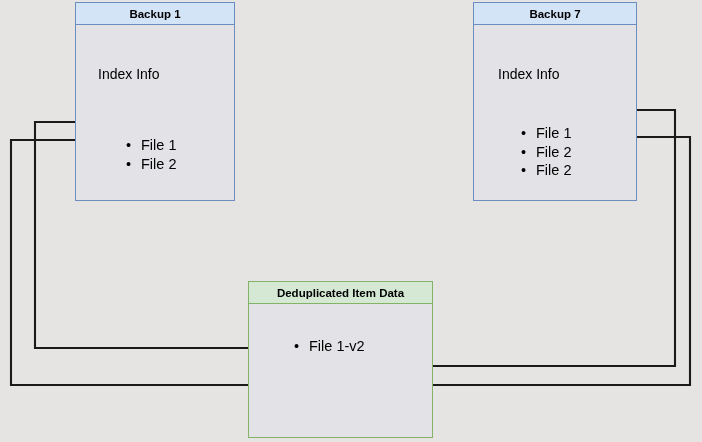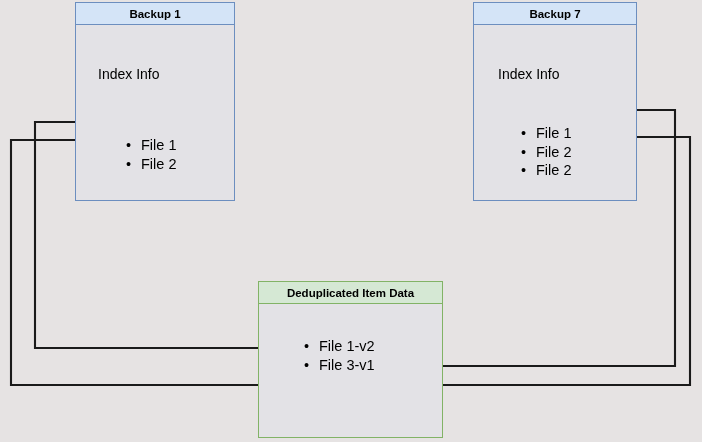--- a/index.html
+++ b/index.html
@@ -127,23 +127,22 @@
     <div class="box-body">
       <div class="index-label" style="left:24px; top:41px;">Index Info</div>
       <ul class="file-list" style="left:47px; top:99px;">
         <li>File 1</li>
         <li>File 2</li>
         <li>File 2</li>
       </ul>
     </div>
   </div>
 
-  <div class="box green" style="left:258px; top:281px; width:185px; height:157px;">
+  <div class="box green" style="left:248px; top:281px; width:185px; height:157px;">
     <div class="box-header">Deduplicated Item Data</div>
     <div class="box-body">
       <ul class="file-list ded-list" style="left:45px; top:33px;">
         <li>File 1-v2</li>
-        <li>File 3-v1</li>
       </ul>
     </div>
   </div>
 
 </div>
 
 </body></html>

